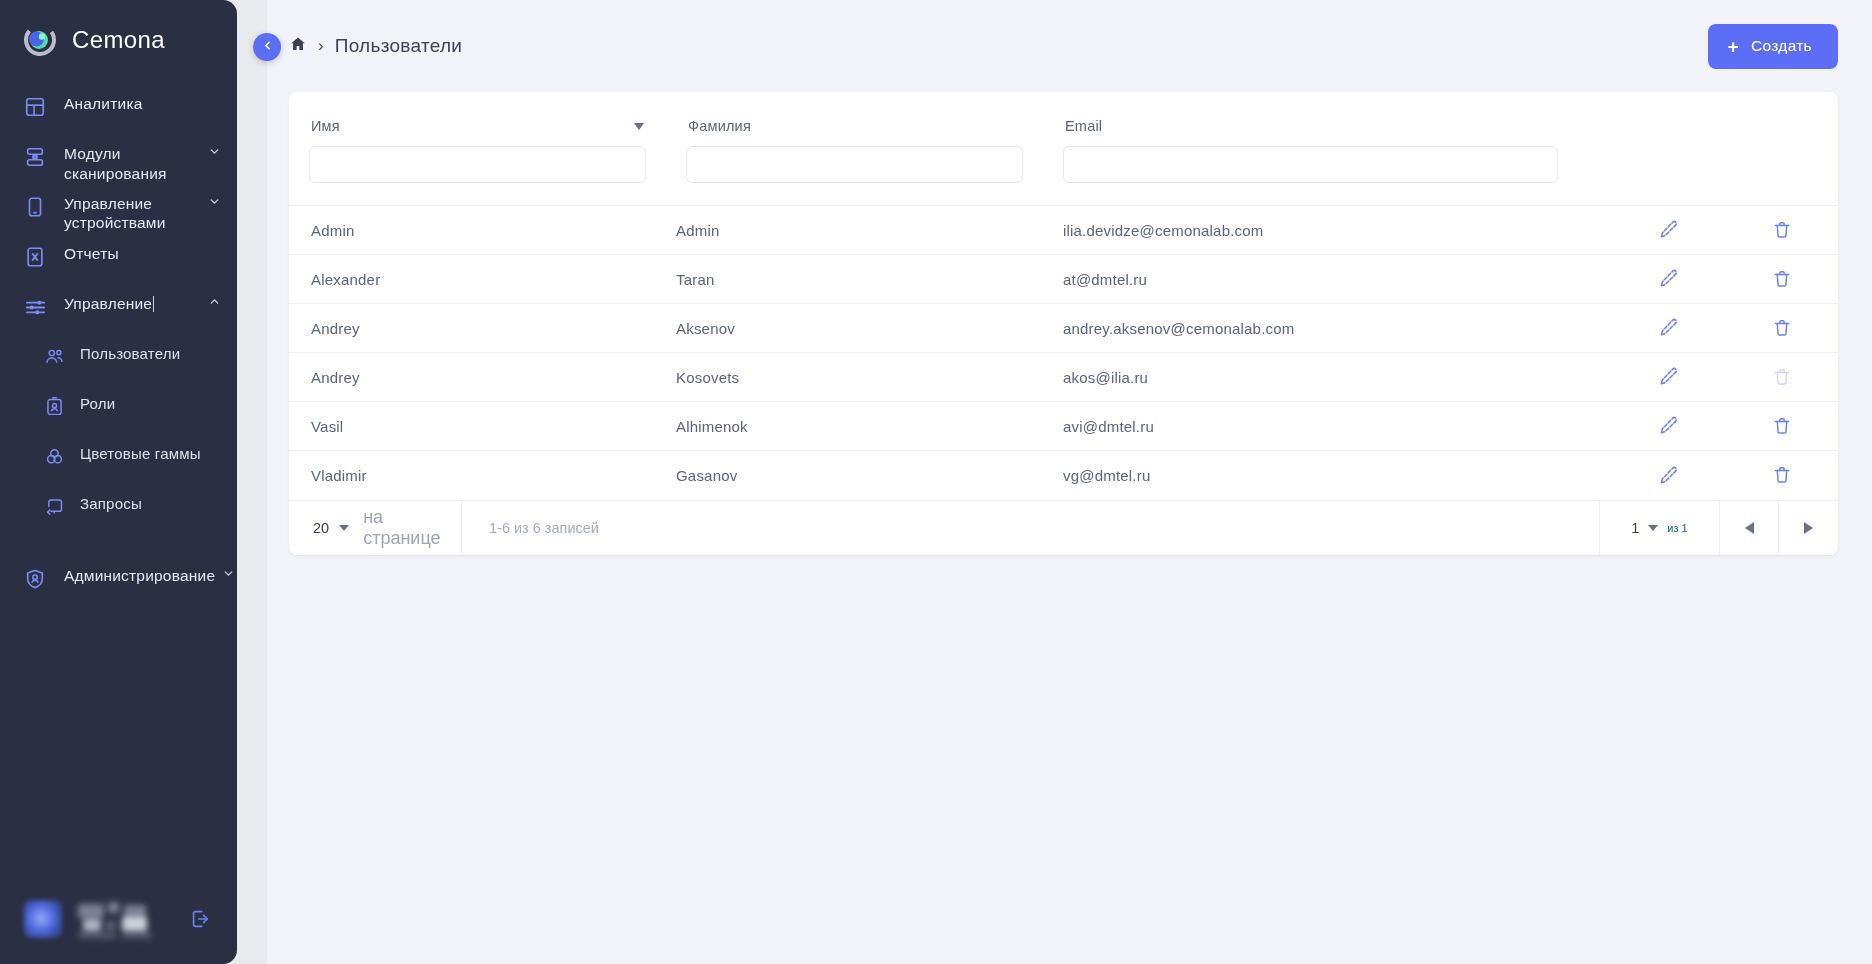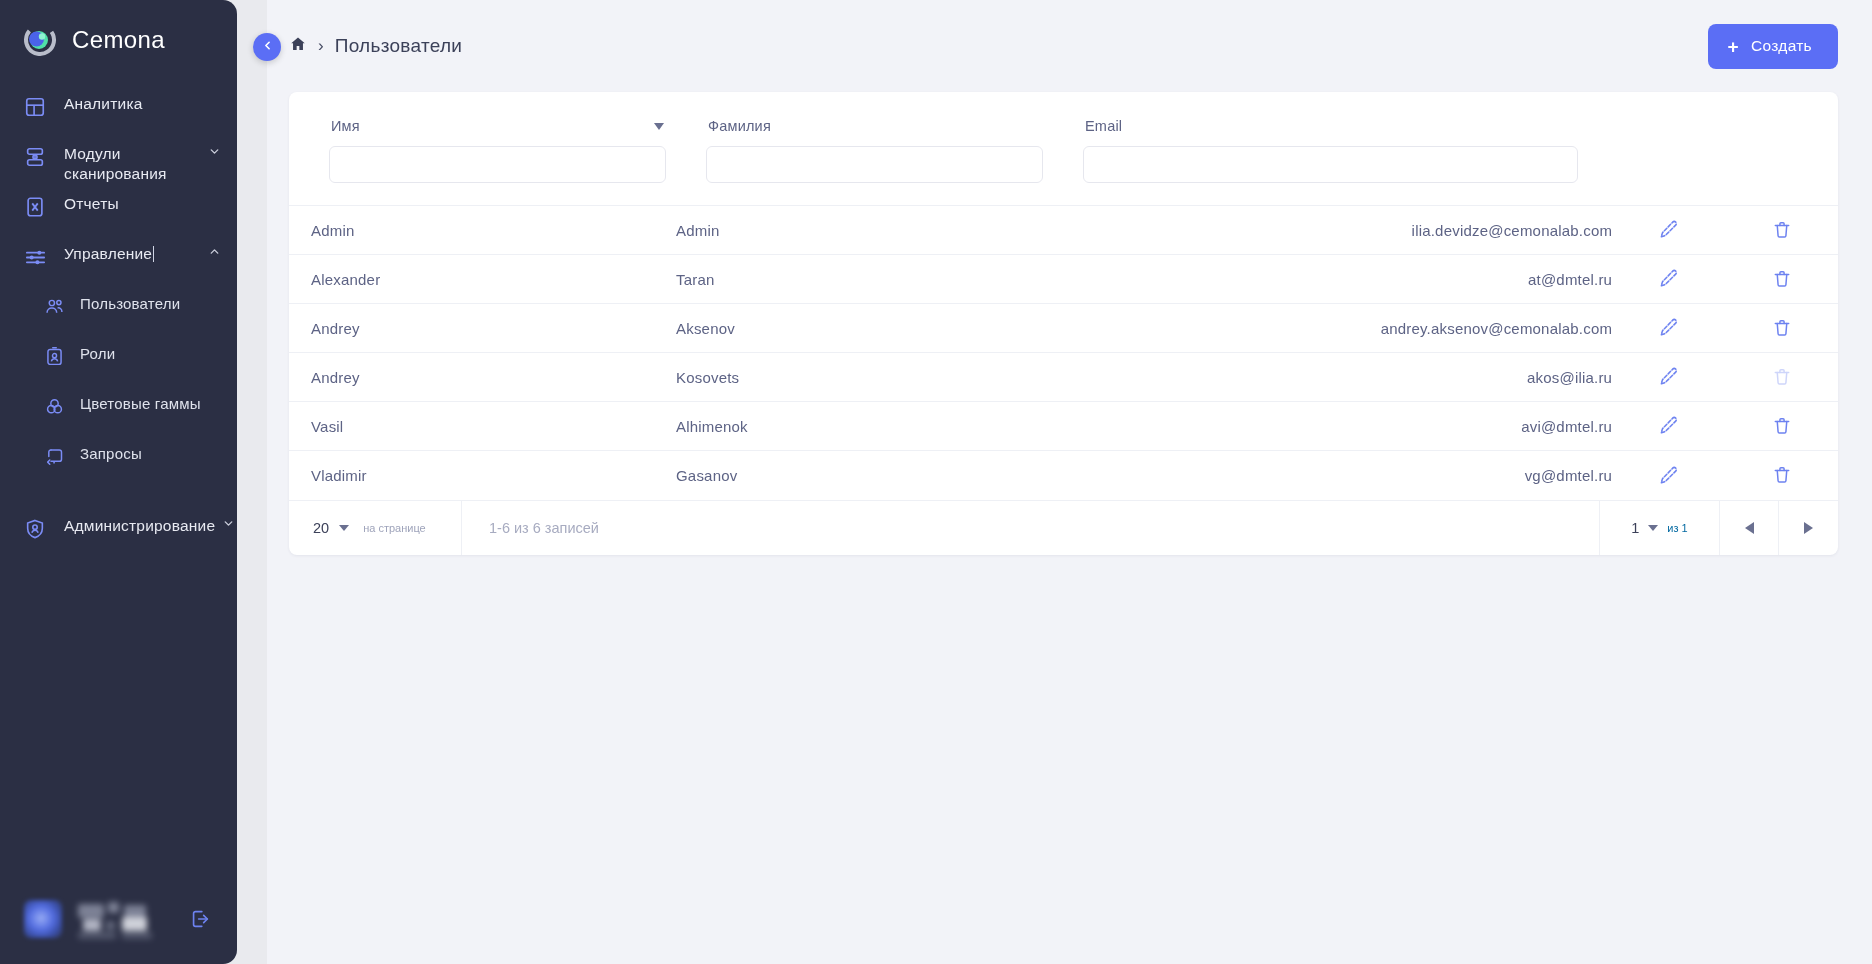--- a/index.html
+++ b/index.html
@@ -205,21 +205,21 @@
     box-shadow: 0 1px 3px rgba(40,45,80,0.07);
     overflow: hidden;
   }
 
   
   .filters {
     display: flex;
     padding: 26px 0 22px 0;
   }
   .filter-col { padding: 0 20px; }
-  .filter-col.c1 { width: 377px; margin-left: 20px; }
+  .filter-col.c1 { width: 377px; }
   .filter-col.c2 { width: 377px; }
   .filter-col.c3 { width: 535px; }
   .filter-head {
     display: flex;
     align-items: center;
     justify-content: space-between;
     margin-bottom: 12px;
     padding: 0 2px;
   }
   .filter-label {
@@ -252,21 +252,21 @@
   table.users td {
     font-size: 15px;
     color: #5d6385;
     letter-spacing: 0.2px;
     border-top: 1px solid #eef0f5;
     height: 49px;
     vertical-align: middle;
   }
   td.c-first { padding-left: 22px; width: 377px; }
   td.c-last { width: 377px; }
-  td.c-email { width: 535px; text-align: right; }
+  td.c-email { width: 535px; }
   td.c-edit { width: 110px; text-align: center; }
   td.c-del { width: 110px; text-align: center; }
   .icon-btn {
     display: inline-flex;
     align-items: center;
     justify-content: center;
     width: 26px; height: 26px;
     cursor: pointer;
   }
   .icon-btn.disabled { opacity: 0.33; cursor: default; }
@@ -279,21 +279,21 @@
     height: 55px;
   }
   .pg-cell {
     display: flex;
     align-items: center;
     border-right: 1px solid #eef0f5;
     padding: 0 18px;
   }
   .pg-size { width: 173px; gap: 10px; padding-left: 24px; }
   .pg-size .val { color: #3c4159; font-size: 14.5px; }
-  .pg-size .suffix { color: #9fa4bb; font-size: 11px; margin-left: 4px; }
+  .pg-size .suffix { color: #9fa4bb; font-size: 18px; margin-left: 4px; }
   .pg-count { flex: 1 1 auto; color: #a7abc0; font-size: 14.5px; padding-left: 27px; }
   .pg-page { width: 120px; justify-content: center; gap: 9px; }
   .pg-page .val { color: #3c4159; font-size: 14.5px; }
   .pg-page .of { color: #0369a1; font-size: 11px; }
   .pg-arrow {
     width: 59px;
     justify-content: center;
     cursor: pointer;
   }
   .pg-arrow:last-child { border-right: none; }
@@ -359,20 +359,34 @@
           </svg>
         </span>
         <span class="lbl">Модули сканирования</span>
         <span class="chev">
           <svg width="13" height="13" viewBox="0 0 24 24" fill="none" stroke="#c9ccda" stroke-width="2.6" stroke-linecap="round" stroke-linejoin="round">
               <polyline points="6 9 12 15 18 9"></polyline>
             </svg>
         </span>
       </div>
 
+      <div class="nav-item two-line">
+        <span class="ico">
+          <svg width="22" height="22" viewBox="0 0 24 24" fill="none" stroke="#7b8cf5" stroke-width="1.8">
+            <rect x="6" y="2.5" width="12" height="19" rx="2.5"></rect>
+            <line x1="10" y1="18.2" x2="14" y2="18.2"></line>
+          </svg>
+        </span>
+        <span class="lbl">Управление устройствами</span>
+        <span class="chev">
+          <svg width="13" height="13" viewBox="0 0 24 24" fill="none" stroke="#c9ccda" stroke-width="2.6" stroke-linecap="round" stroke-linejoin="round">
+              <polyline points="6 9 12 15 18 9"></polyline>
+            </svg>
+        </span>
+      </div>
 
       <div class="nav-item">
         <span class="ico">
           <svg width="22" height="22" viewBox="0 0 24 24" fill="none" stroke="#7b8cf5" stroke-width="1.8">
             <rect x="4.5" y="2.5" width="15" height="19" rx="2.5"></rect>
             <path d="M9 8 L15 16 M15 8 L9 16" stroke-width="2"></path>
           </svg>
         </span>
         <span class="lbl">Отчеты</span>
       </div>

